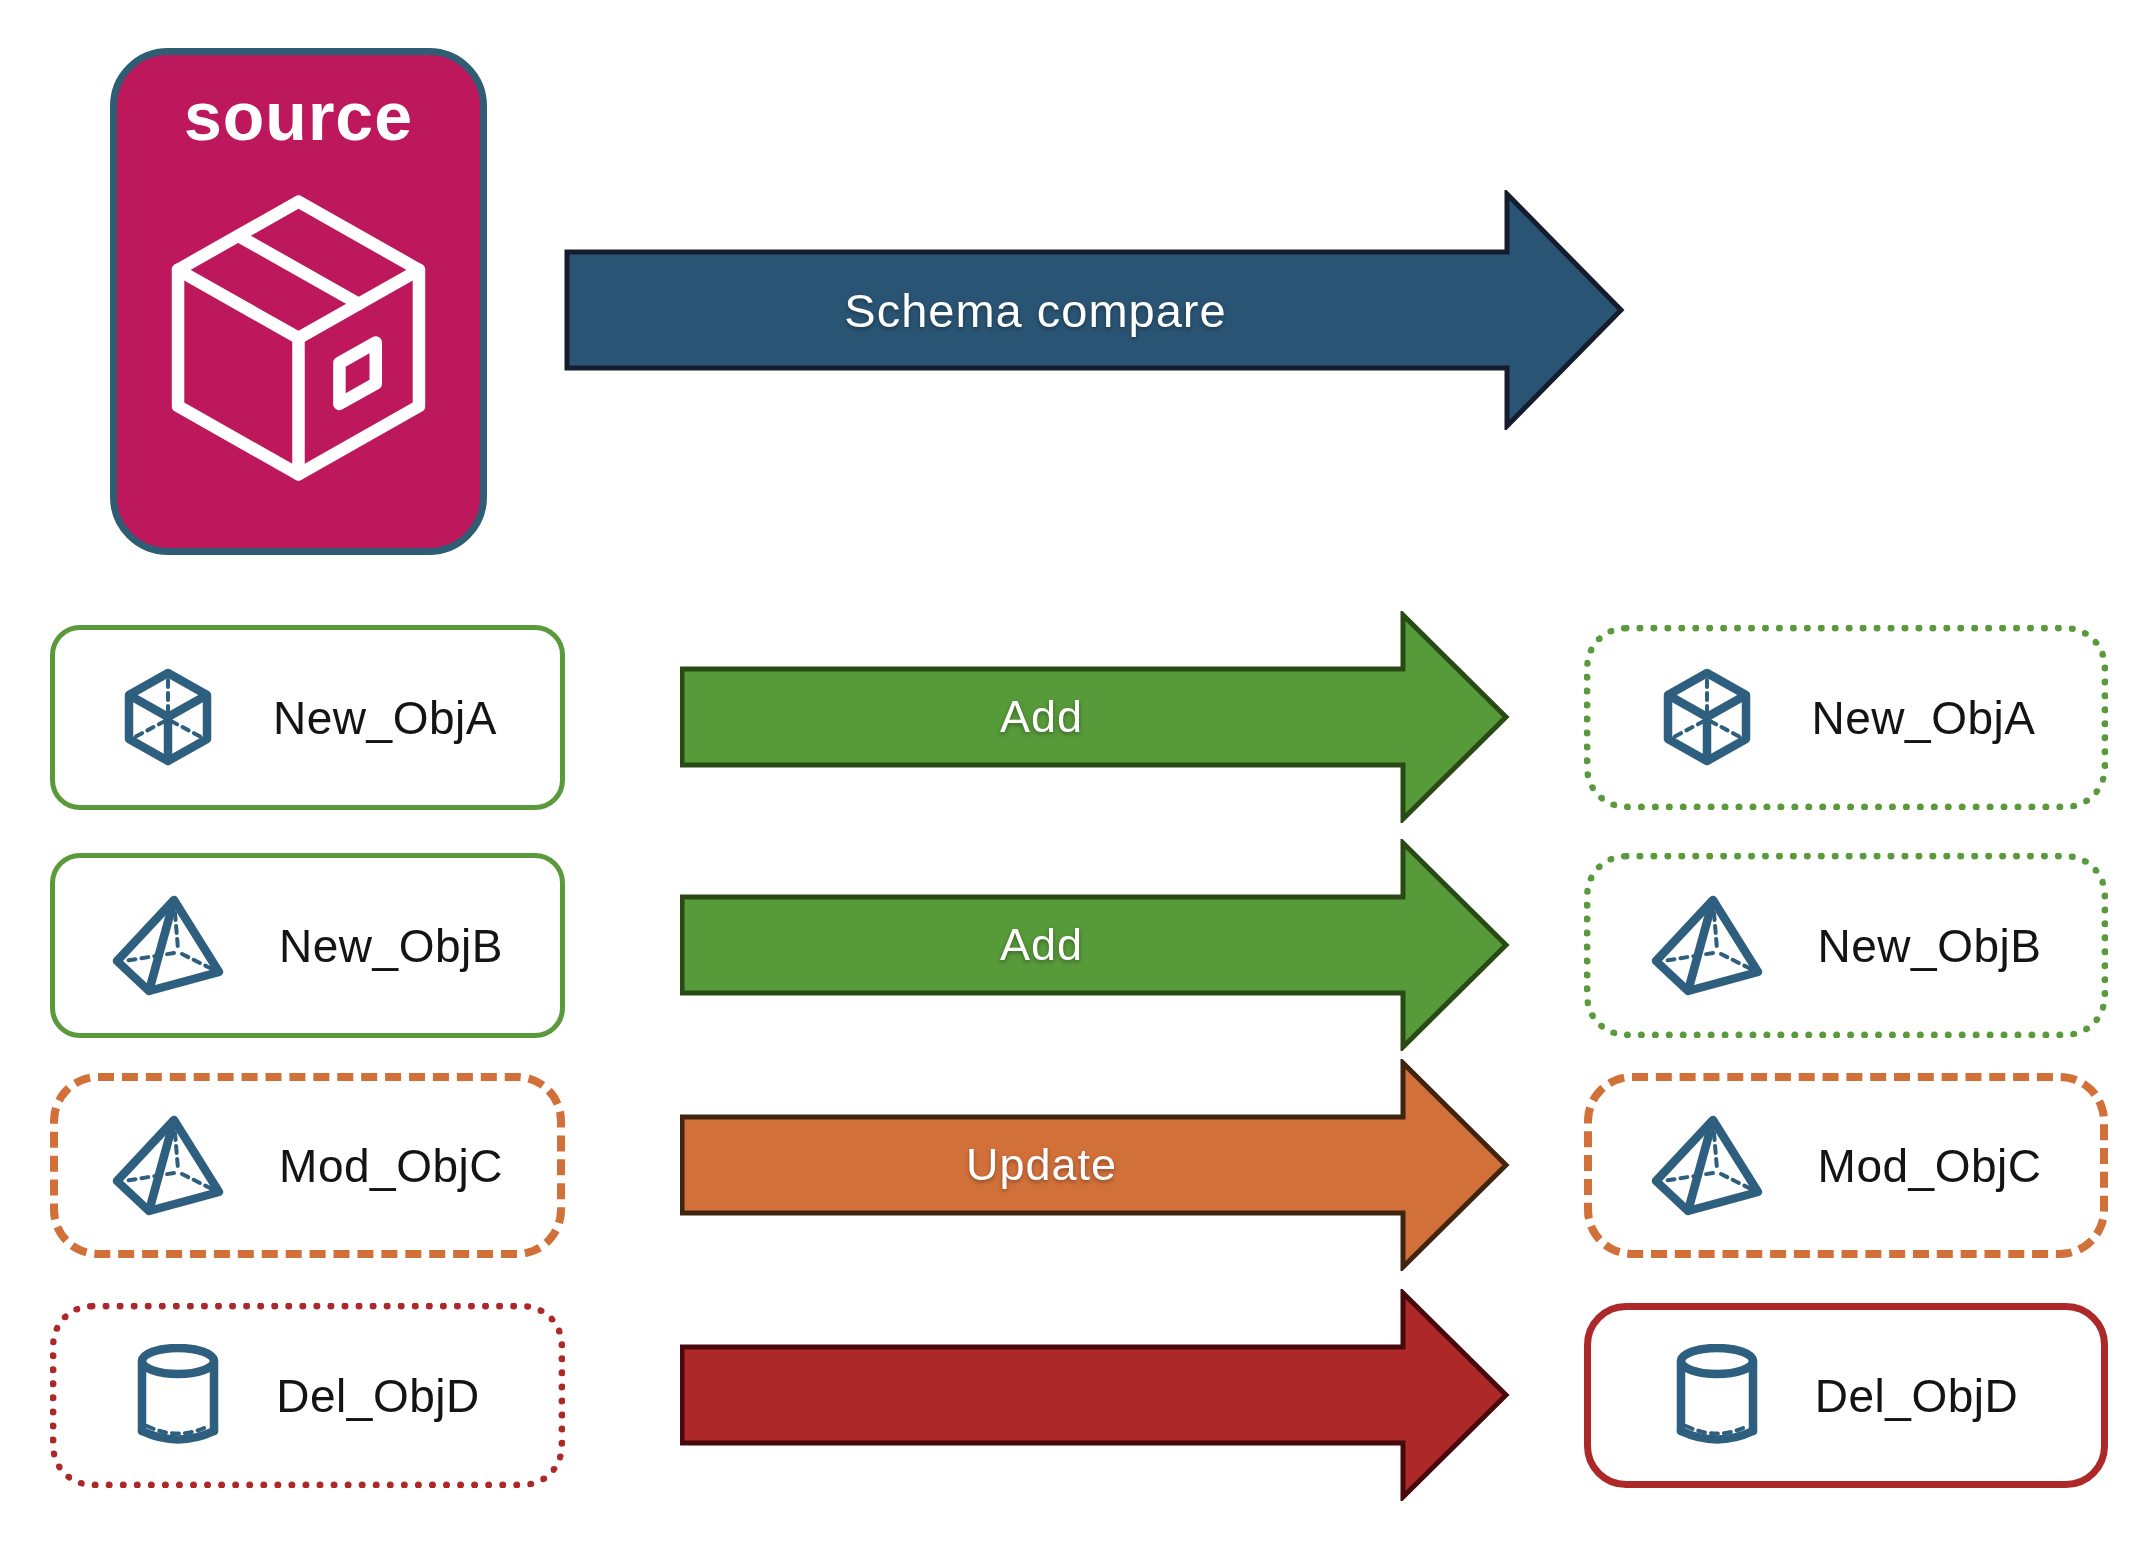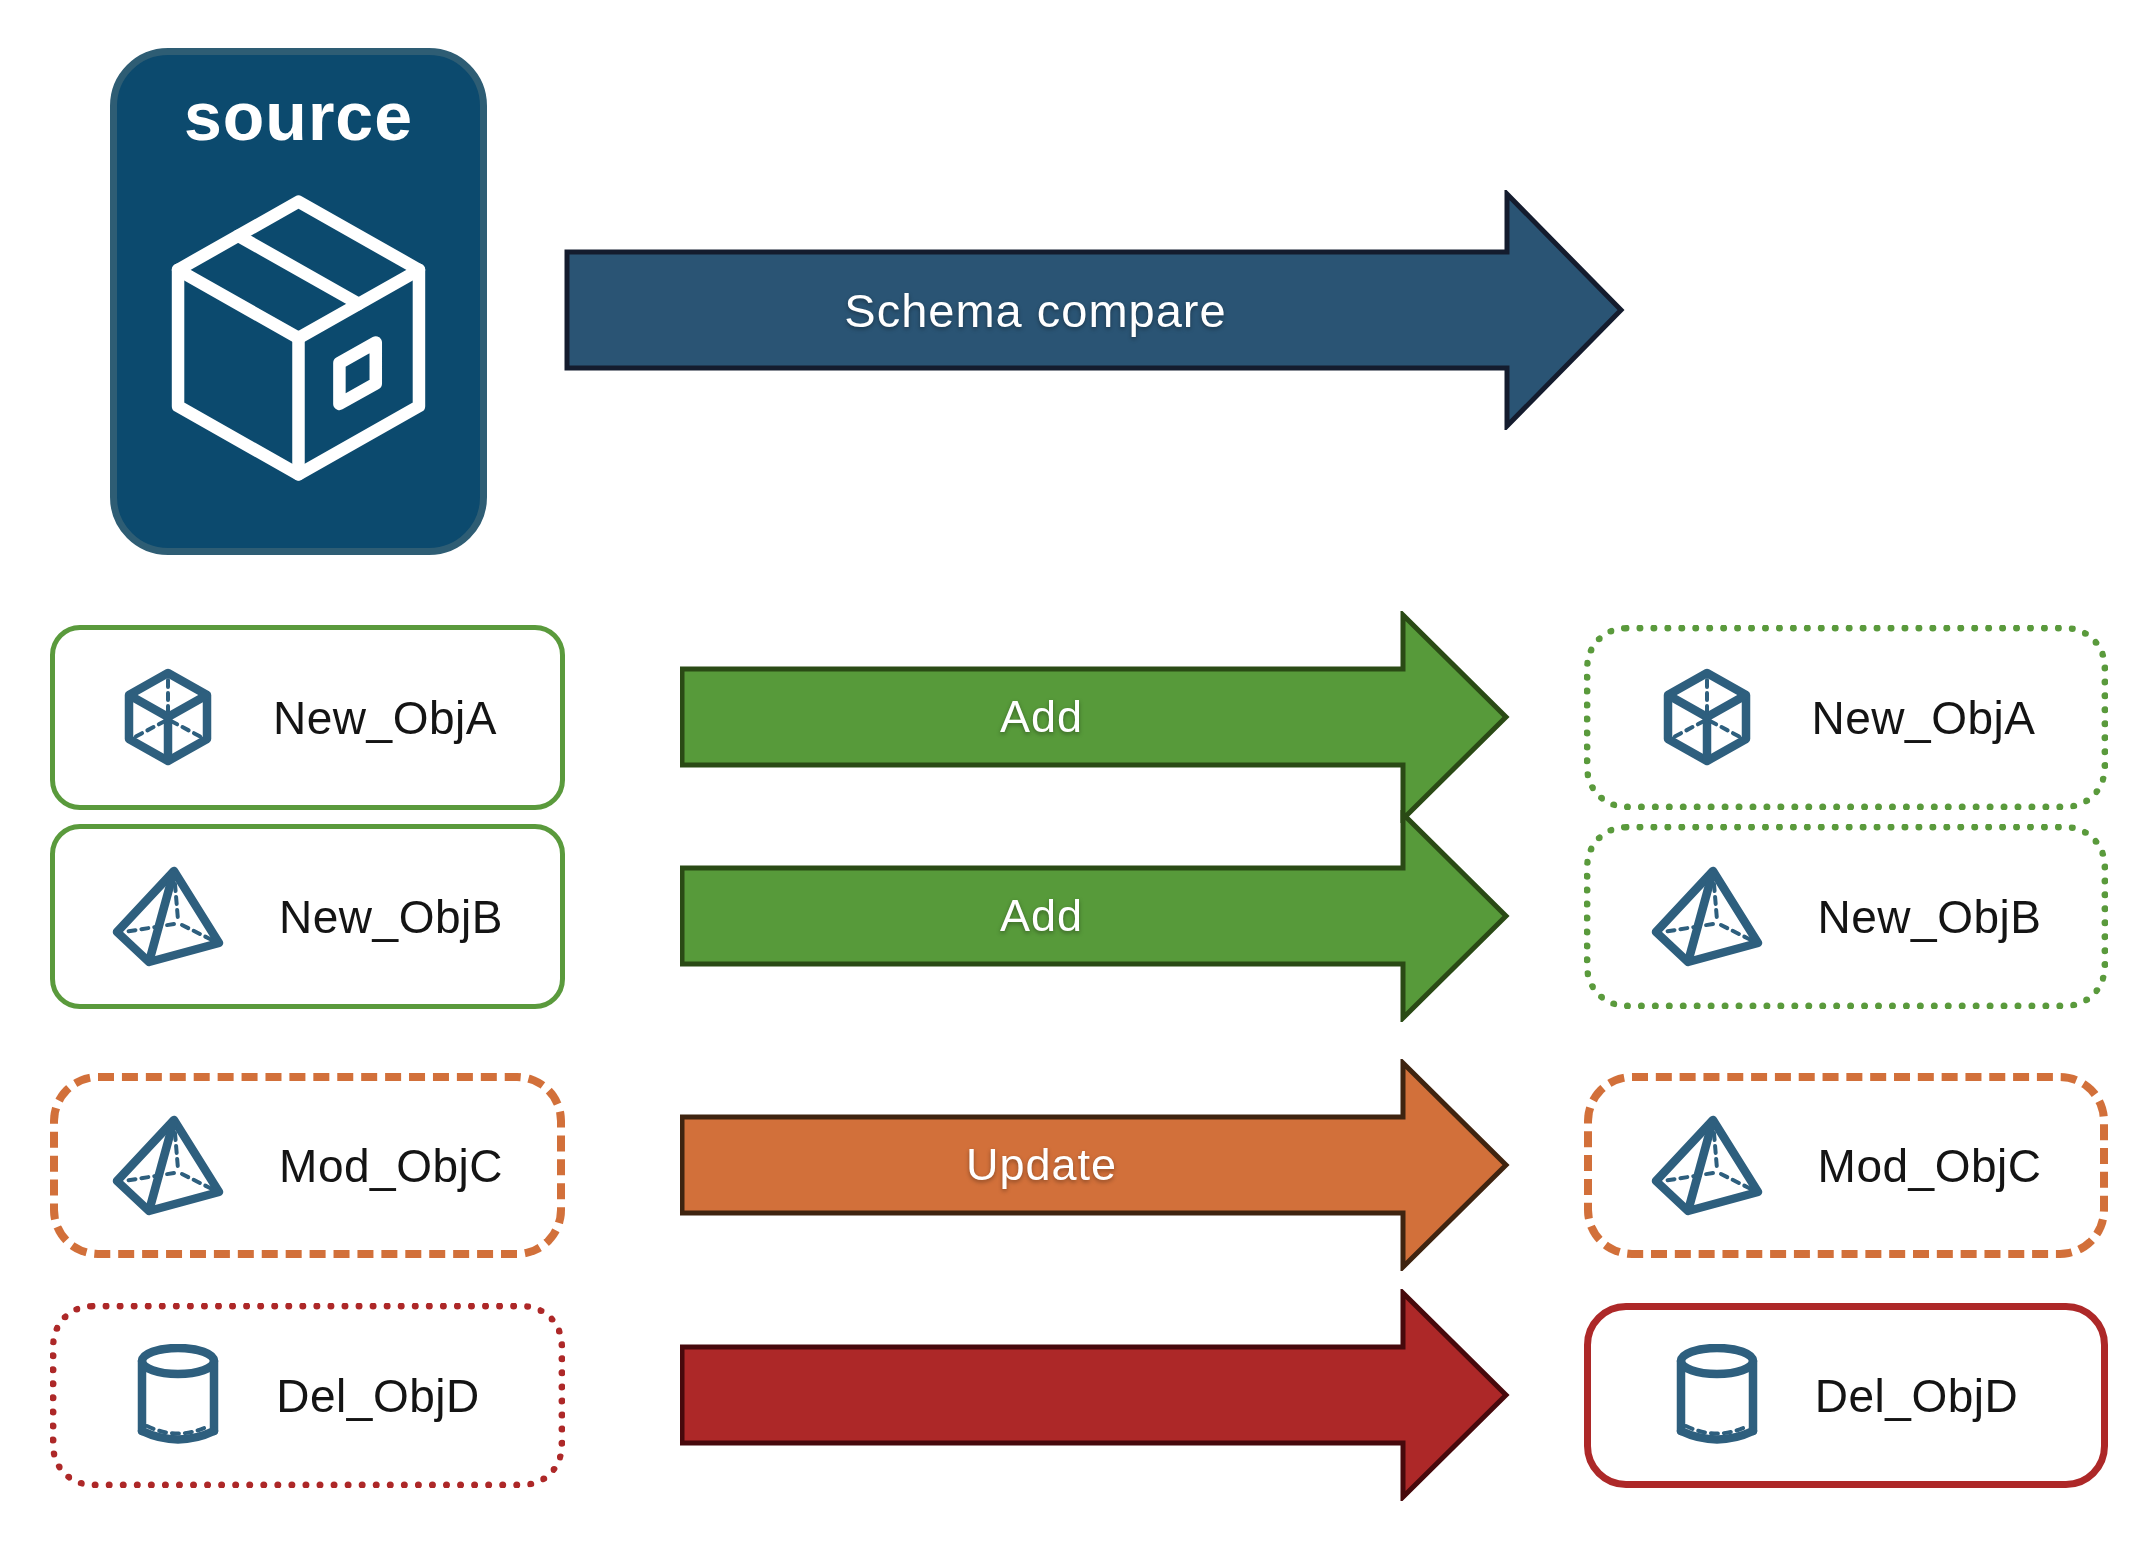--- a/index.html
+++ b/index.html
@@ -3,21 +3,21 @@
 <meta charset="utf-8">
 <style>
   html,body{margin:0;padding:0;background:#ffffff;}
   .canvas{
     position:relative;width:2150px;height:1550px;background:#ffffff;overflow:hidden;
     font-family:"Liberation Sans","DejaVu Sans",sans-serif;
   }
   
   .panel{
     position:absolute;top:48px;width:377px;height:507px;
-    background:#0c4a6e;border:7px solid #2e5d74;border-radius:58px;
+    background:#be185d;border:7px solid #2e5d74;border-radius:58px;
     box-sizing:border-box;display:flex;flex-direction:column;align-items:center;
   }
   .panel.source{left:110px;}
   .panel.target{left:1659px;}
   .panel-title{
     margin-top:24px;color:#ffffff;font-size:68px;font-weight:700;letter-spacing:1px;line-height:1.1;
   }
   .panel-icon{margin-top:34px;}
   
   .big-arrow{position:absolute;left:548px;top:190px;width:1062px;height:240px;margin-left:16px;}
@@ -115,21 +115,21 @@
         <g class="obj-stroke" stroke-width="4" stroke-dasharray="7 6" stroke-linecap="round">
           <line x1="50" y1="12" x2="50" y2="48"></line>
           <line x1="47" y1="53" x2="15" y2="70"></line>
           <line x1="53" y1="53" x2="85" y2="70"></line>
         </g>
       </svg>
       <span class="obj-label">New_ObjA</span>
     </div>
   </div>
 
-  <div class="row" style="top:824px">
+  <div class="row" style="top:853px">
     <div class="obj-box left b-solid-green">
       <svg width="112" height="102" viewBox="0 0 112 102">
         <g class="obj-stroke" stroke-width="8.5" stroke-linejoin="round">
           <polygon points="62,5 5,66 37,96 107,77"></polygon>
           <line x1="62" y1="5" x2="37" y2="96"></line>
         </g>
         <g class="obj-stroke" stroke-width="4" stroke-dasharray="7 6" stroke-linecap="round">
           <line x1="63" y1="18" x2="66" y2="54"></line>
           <line x1="62" y1="58" x2="12" y2="66"></line>
           <line x1="70" y1="59" x2="100" y2="74"></line>

